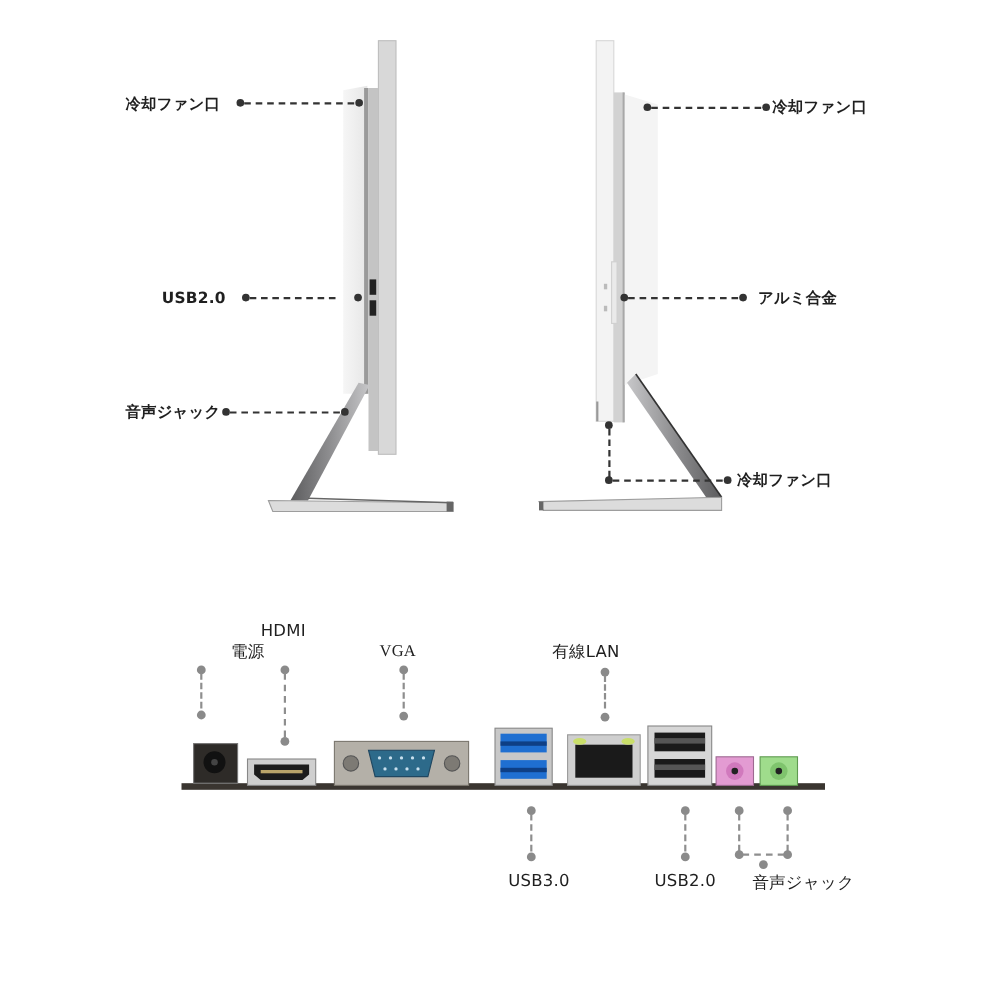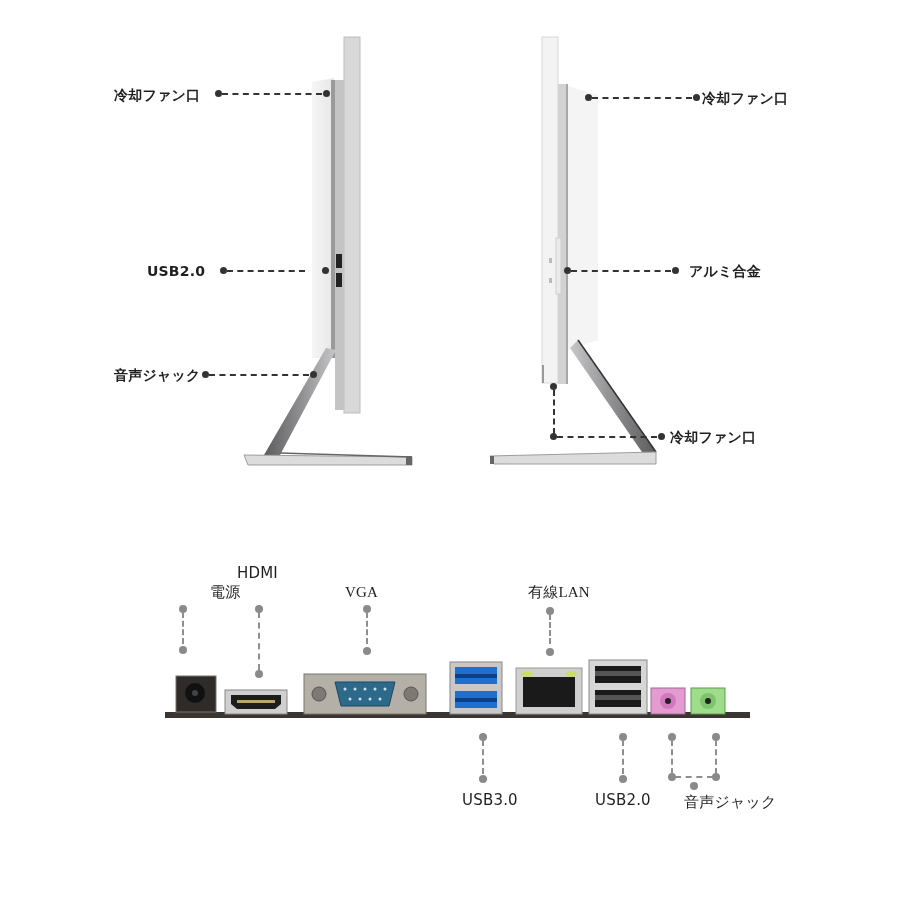--- a/index.html
+++ b/index.html
@@ -108,21 +108,21 @@
 <span class="dot" style="left:550px;top:383px;"></span>
 <span class="vdash" style="left:553px;top:390px;height:44px;"></span>
 <span class="dot" style="left:550px;top:433px;"></span>
 <span class="hdash" style="left:557px;top:436px;width:100px;"></span>
 <span class="dot" style="left:658px;top:433px;"></span>
 <span class="label" style="left:670px;top:428px;">冷却ファン口</span>
 
 <span class="label light" style="left:166px;top:583px;margin-left:44px;">電源</span>
 <span class="label light" style="left:237px;top:564px;">HDMI</span>
 <span class="label light" style="left:345px;top:583px;font-family:Liberation Serif, serif;">VGA</span>
-<span class="label light" style="left:528px;top:583px;font-family:Liberation Serif, serif;">有線LAN</span>
+<span class="label light" style="left:502px;top:583px;">有線LAN</span>
 
 <span class="dot grey" style="left:179px;top:605px;"></span>
 <span class="vdash grey" style="left:182px;top:612px;height:32px;"></span>
 <span class="dot grey" style="left:179px;top:646px;"></span>
 
 <span class="dot grey" style="left:255px;top:605px;"></span>
 <span class="vdash grey" style="left:258px;top:612px;height:58px;"></span>
 <span class="dot grey" style="left:255px;top:670px;"></span>
 
 <span class="dot grey" style="left:363px;top:605px;"></span>

